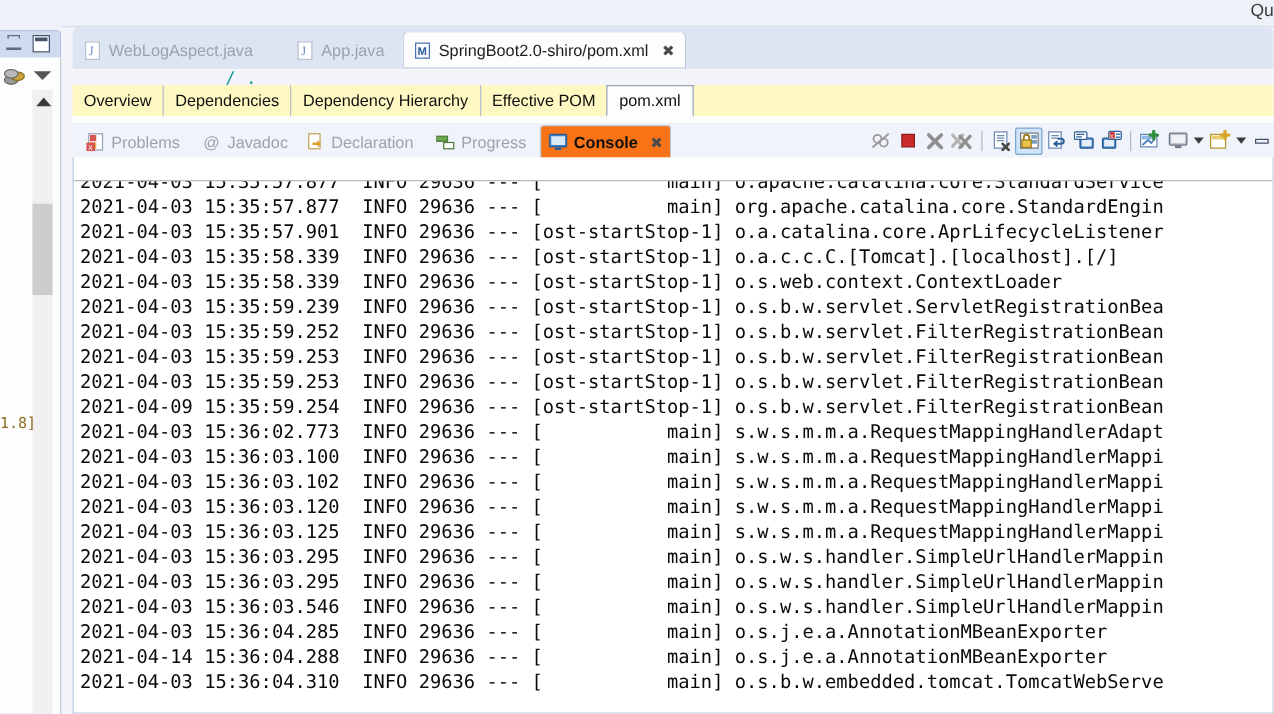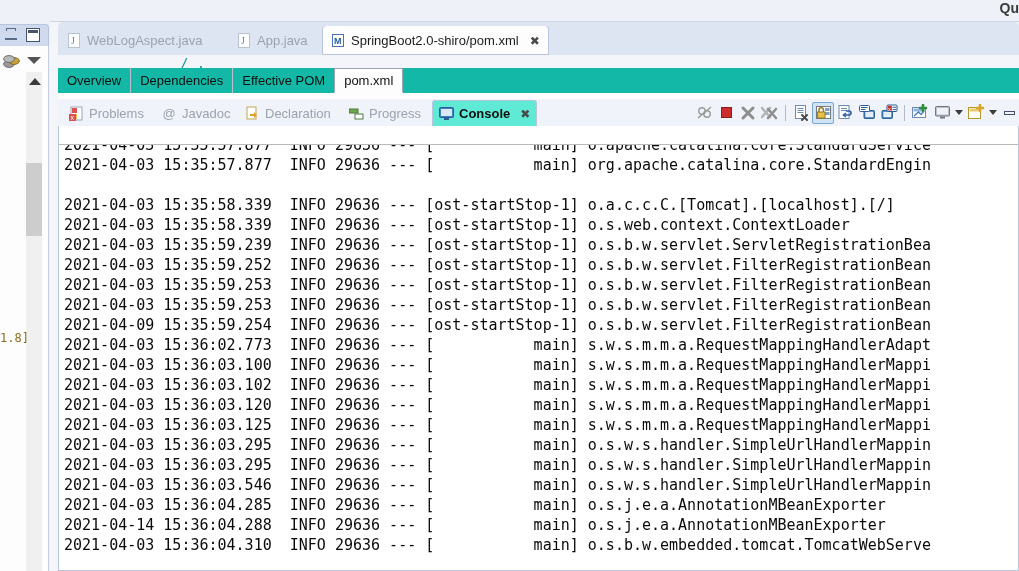--- a/index.html
+++ b/index.html
@@ -149,21 +149,21 @@
     color: #1a9a9a;
     font-size: 14px;
     font-family: "DejaVu Sans Mono", monospace;
     overflow: hidden;
   }
 
   
   .formtabs {
     position: absolute; left: 8px; top: 46px;
     width: 961px; height: 25px;
-    background: #14b8a6;
+    background: #fef9c3;
     display: flex;
     align-items: stretch;
   }
   .ftab {
     font-size: 13px;
     color: #10100f;
     padding: 0 9px;
     display: flex; align-items: center;
     border-right: 1px solid #b9bfcc;
     box-sizing: border-box;
@@ -201,21 +201,21 @@
     display: flex; align-items: center; gap: 5px;
     font-size: 13px;
     color: #9aa3ae;
     padding: 0 6px;
     white-space: nowrap;
     box-sizing: border-box;
   }
   .ctab.active {
     color: #101010;
     font-weight: bold;
-    background: #5eead4;
+    background: #f97316;
     border-top: 1px solid #b9c6dc;
     border-left: 1px solid #b9c6dc;
     border-right: 1px solid #b9c6dc;
     border-top-left-radius: 3px;
     border-top-right-radius: 3px;
   }
   .ctab-ico { width: 15px; height: 15px; flex: 0 0 auto; }
 
   
   .ctoolbar {
@@ -293,21 +293,20 @@
     white-space: pre;
     text-align: right;
   }
 
   
   .tr-q {
     position: absolute; right: 0; top: 0;
     font-size: 14px;
     color: #3a3a3a;
     font-family: "Liberation Sans", sans-serif;
-    font-weight: bold;
   }
   .tr-min {
     position: absolute; right: 12px; top: 26px;
     width: 14px; height: 6px;
     border: 1px solid #46546d;
     box-sizing: border-box;
   }
   .topbar-line {
     position: absolute; left: 0; top: 21px;
     width: 1019px; height: 1px;
@@ -387,20 +386,23 @@
     <div class="teal-mark" style="left:130px; width:120px;">/           .</div>
 
     <div class="formtabs">
       <div class="ftab">
           <span>Overview</span>
         </div>
       <div class="ftab">
           <span>Dependencies</span>
         </div>
       <div class="ftab">
+          <span>Dependency Hierarchy</span>
+        </div>
+      <div class="ftab">
           <span>Effective POM</span>
         </div>
       <div class="ftab sel">
           <span>pom.xml</span>
         </div>
       <div class="ftab ftab-filler"></div>
     </div>
 
     <div class="stack-sep"></div>
 
@@ -584,20 +586,21 @@
               <i></i>
             </div>
         </div>
       </div>
 
       <div class="console-body">
         <div class="console-head-rule"></div>
         <div class="logwrap">
             <div class="logline" style="top: -10px;">2021-04-03 15:35:57.877  INFO 29636 --- [           main] o.apache.catalina.core.StandardService</div>
             <div class="logline" style="top: 10px;">2021-04-03 15:35:57.877  INFO 29636 --- [           main] org.apache.catalina.core.StandardEngin</div>
+            <div class="logline" style="top: 30px;">2021-04-03 15:35:57.901  INFO 29636 --- [ost-startStop-1] o.a.catalina.core.AprLifecycleListener</div>
             <div class="logline" style="top: 50px;">2021-04-03 15:35:58.339  INFO 29636 --- [ost-startStop-1] o.a.c.c.C.[Tomcat].[localhost].[/]</div>
             <div class="logline" style="top: 70px;">2021-04-03 15:35:58.339  INFO 29636 --- [ost-startStop-1] o.s.web.context.ContextLoader</div>
             <div class="logline" style="top: 90px;">2021-04-03 15:35:59.239  INFO 29636 --- [ost-startStop-1] o.s.b.w.servlet.ServletRegistrationBea</div>
             <div class="logline" style="top: 110px;">2021-04-03 15:35:59.252  INFO 29636 --- [ost-startStop-1] o.s.b.w.servlet.FilterRegistrationBean</div>
             <div class="logline" style="top: 130px;">2021-04-03 15:35:59.253  INFO 29636 --- [ost-startStop-1] o.s.b.w.servlet.FilterRegistrationBean</div>
             <div class="logline" style="top: 150px;">2021-04-03 15:35:59.253  INFO 29636 --- [ost-startStop-1] o.s.b.w.servlet.FilterRegistrationBean</div>
             <div class="logline" style="top: 170px;">2021-04-09 15:35:59.254  INFO 29636 --- [ost-startStop-1] o.s.b.w.servlet.FilterRegistrationBean</div>
             <div class="logline" style="top: 190px;">2021-04-03 15:36:02.773  INFO 29636 --- [           main] s.w.s.m.m.a.RequestMappingHandlerAdapt</div>
             <div class="logline" style="top: 210px;">2021-04-03 15:36:03.100  INFO 29636 --- [           main] s.w.s.m.m.a.RequestMappingHandlerMappi</div>
             <div class="logline" style="top: 230px;">2021-04-03 15:36:03.102  INFO 29636 --- [           main] s.w.s.m.m.a.RequestMappingHandlerMappi</div>

